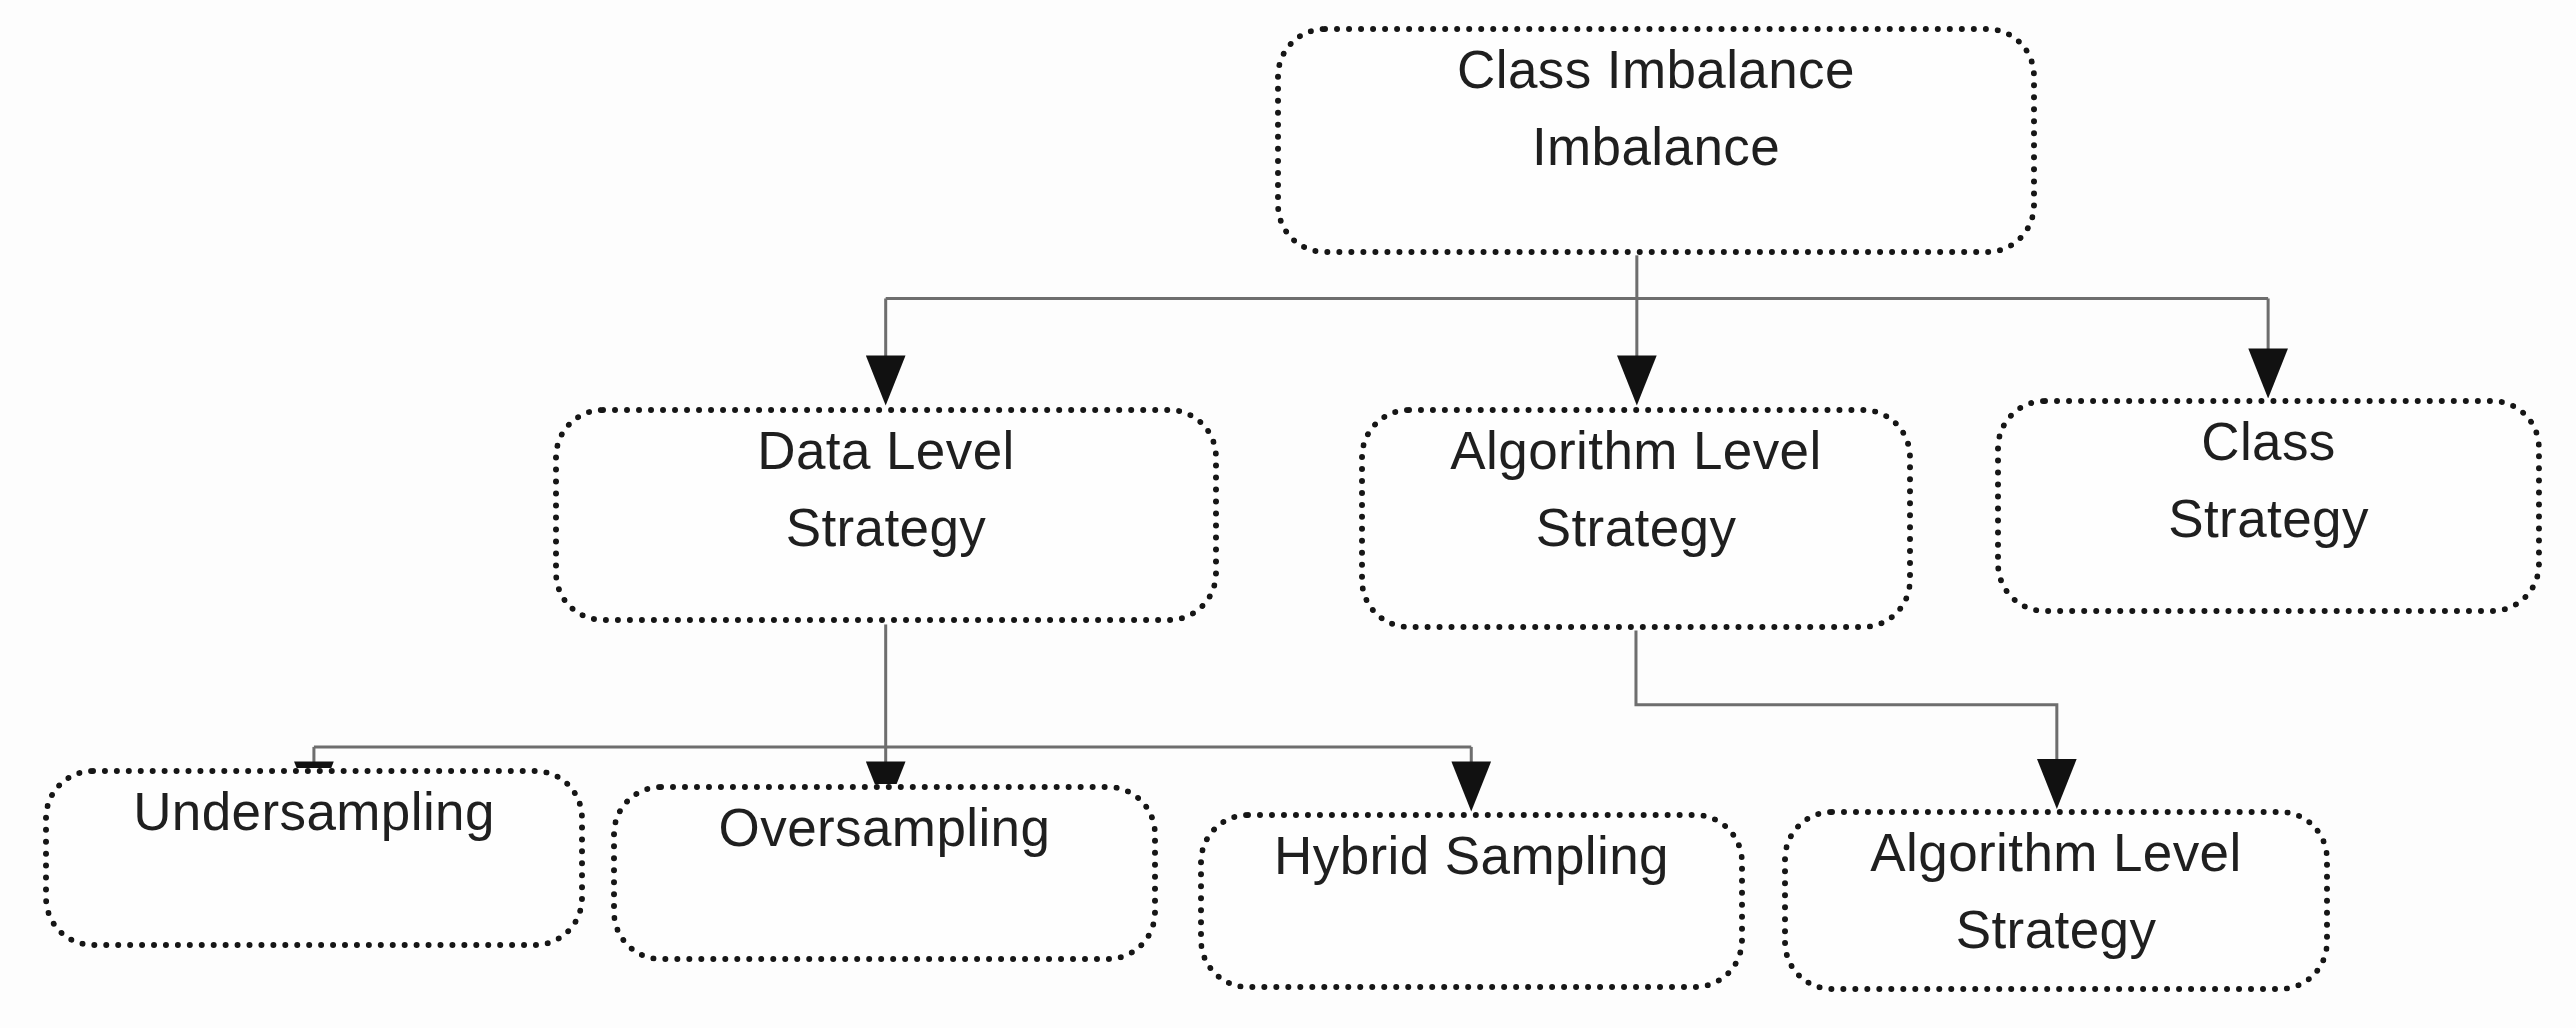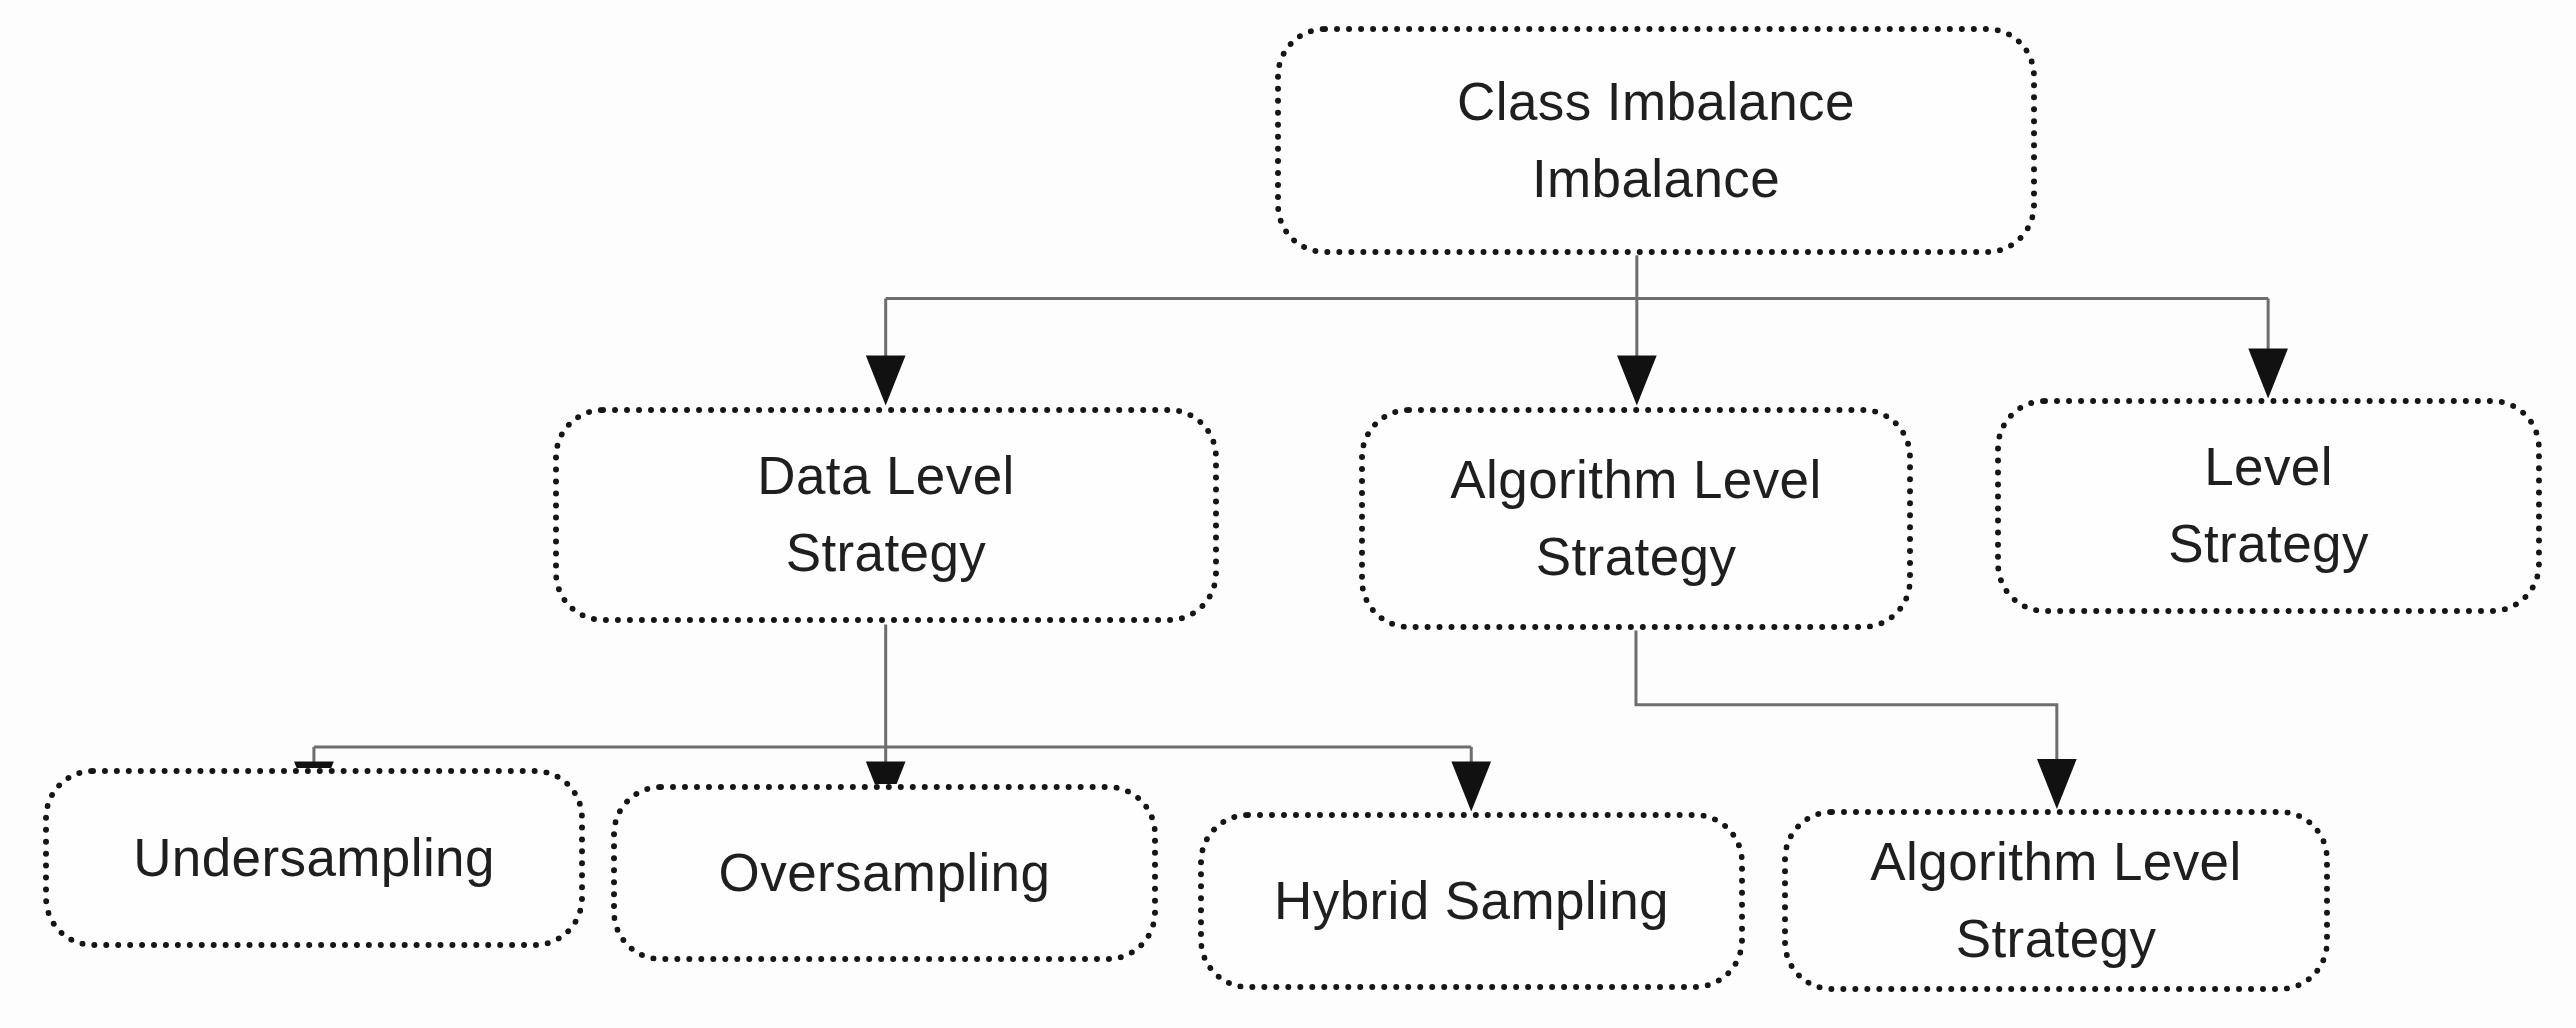--- a/index.html
+++ b/index.html
@@ -30,21 +30,20 @@
     stroke-width: 3.5;
     fill: none;
   }
   .arrowhead {
     fill: var(--arrow);
     stroke: none;
   }
   .node {
     position: absolute;
     display: flex;
-    align-items: center;
     justify-content: center;
     border: 6px dotted var(--border);
     border-radius: 50px;
     background: #fefefe;
   }
   .node-label {
     text-align: center;
     color: var(--text);
     font-size: 53px;
     line-height: 1.45;
@@ -96,21 +95,21 @@
 
   <div class="node" style="left:1359px; top:407px; width:554px; height:223px;">
     <div class="node-label">
       <span class="l">Algorithm Level</span>
       <span class="l">Strategy</span>
     </div>
   </div>
 
   <div class="node" style="left:1995px; top:398px; width:547px; height:216px;">
     <div class="node-label">
-      <span class="l">Level</span>
+      <span class="l">Class</span>
       <span class="l">Strategy</span>
     </div>
   </div>
 
   <div class="node" style="left:43px; top:768px; width:542px; height:180px;">
     <div class="node-label">
       <span class="l">Undersampling</span>
       <span class="l"></span>
     </div>
   </div>

